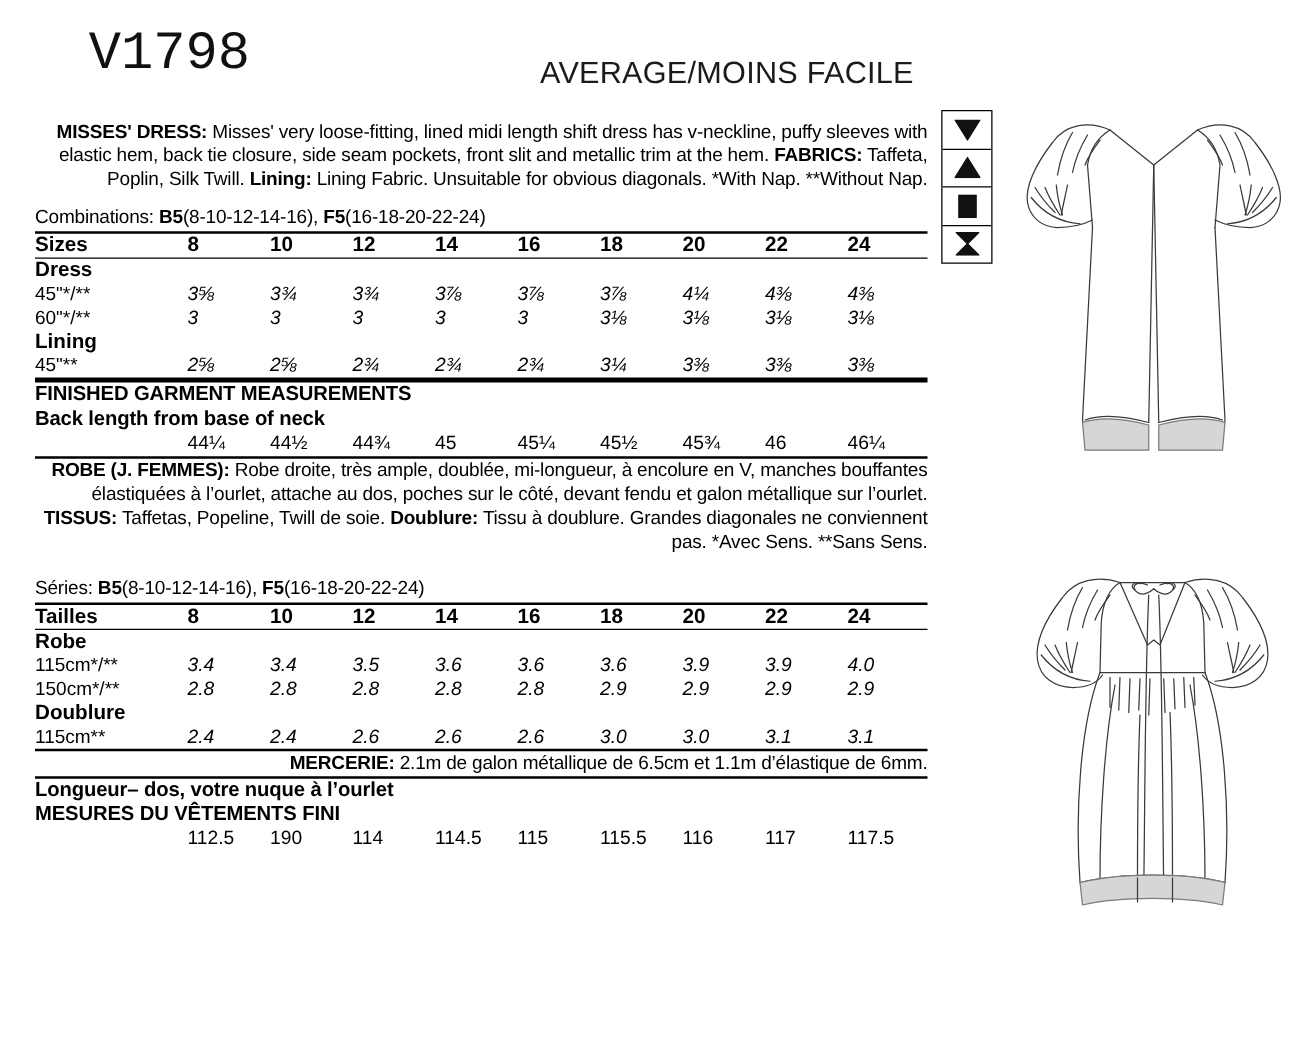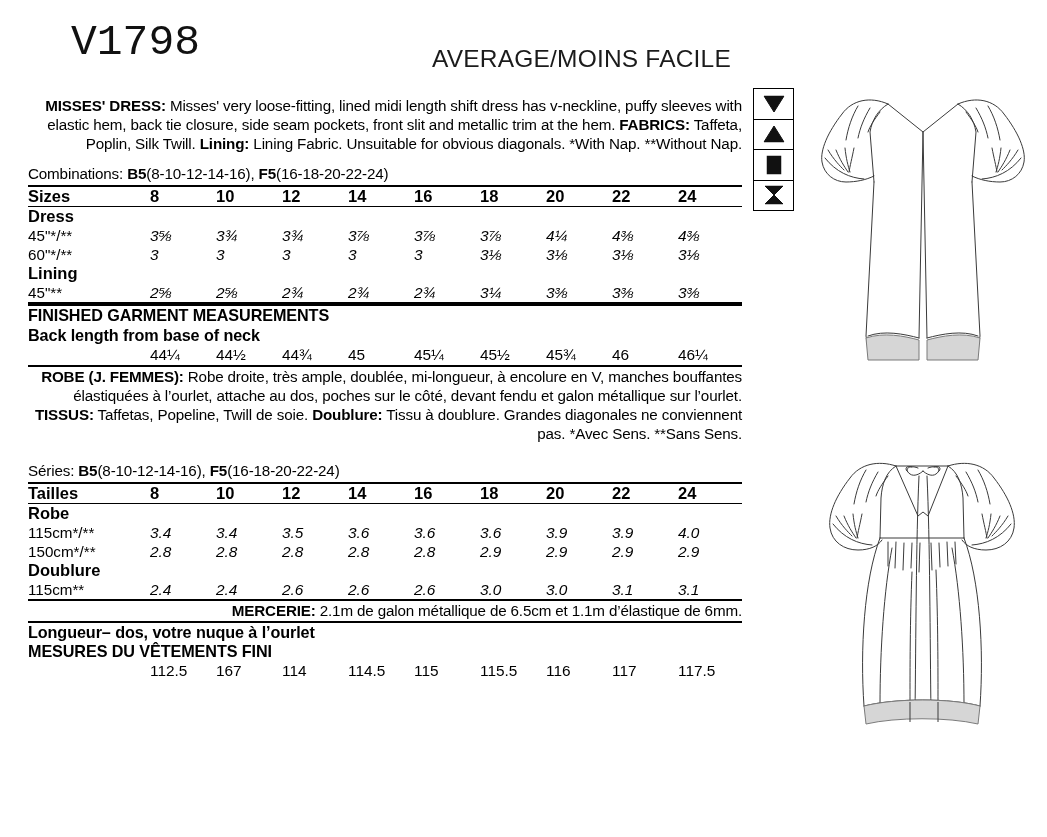--- a/index.html
+++ b/index.html
@@ -575,21 +575,21 @@
           <col style="width:66px">
           <col style="width:66px">
           <col style="width:66px">
         <col style="width:66px">
           <col style="width:68px">
       </colgroup>
       <tbody>
         <tr>
           <td></td>
           <td>112.5</td>
-          <td>167</td>
+          <td>190</td>
           <td>114</td>
           <td>114.5</td>
           <td>115</td>
           <td>115.5</td>
           <td>116</td>
           <td>117</td>
           <td>117.5</td>
         </tr>
       </tbody>
     </table>

